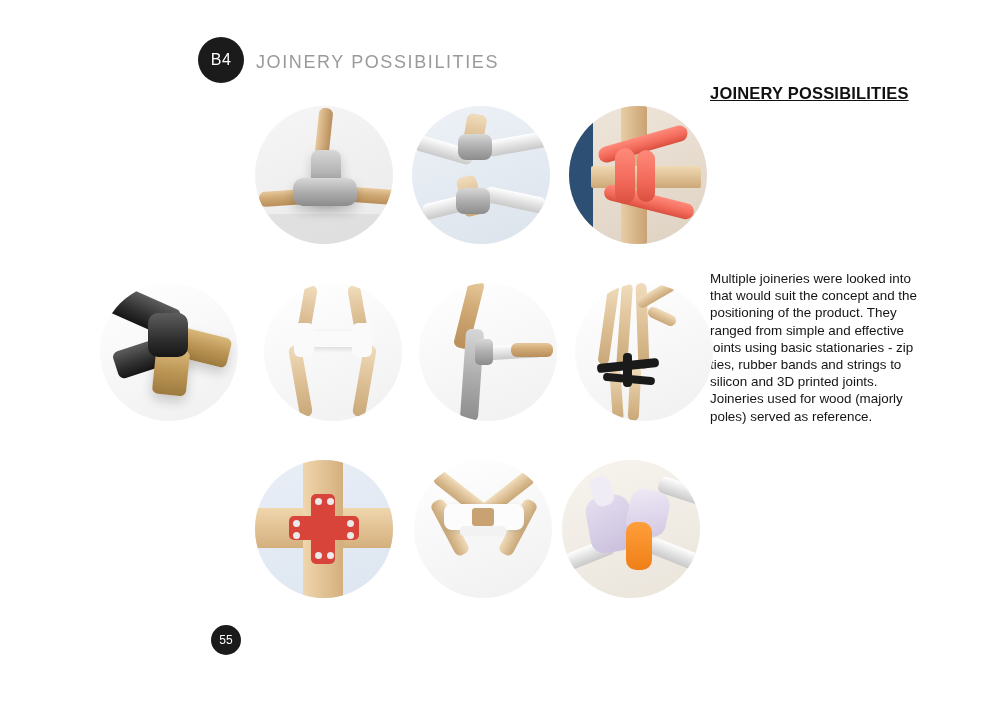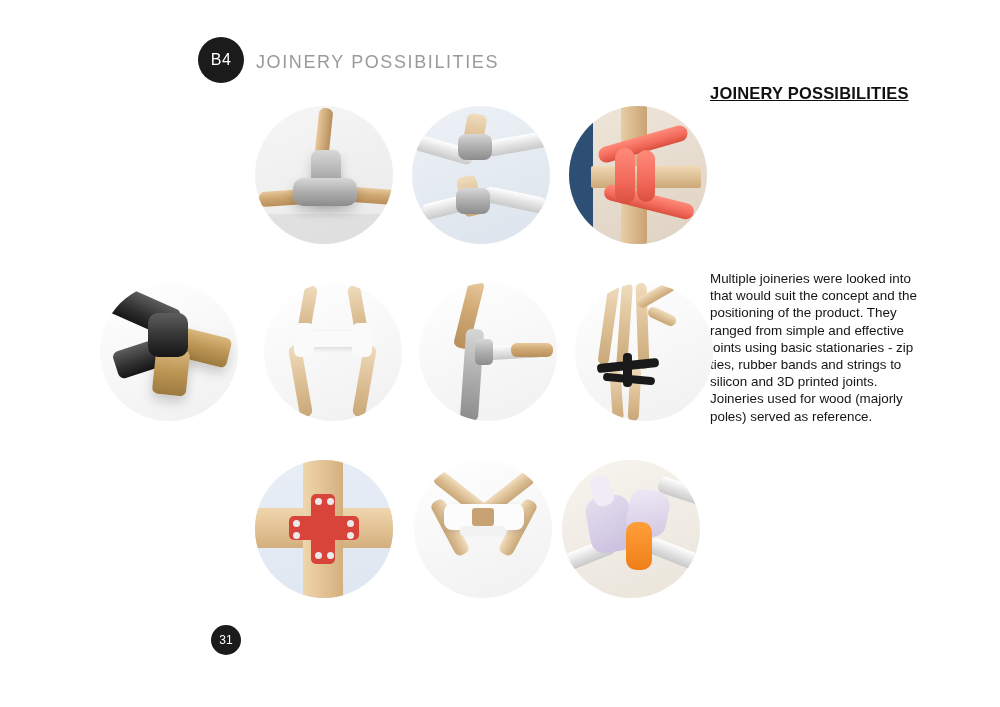--- a/index.html
+++ b/index.html
@@ -147,21 +147,21 @@
 <body>
 
 <div class="page">
 
   <div class="section-badge">B4</div>
   <div class="section-title">JOINERY POSSIBILITIES</div>
 
   <div class="panel-heading">JOINERY POSSIBILITIES</div>
   <div class="panel-body">Multiple joineries were looked into that would suit the concept and the positioning of the product. They ranged from simple and effective joints using basic stationaries - zip ties, rubber bands and strings to silicon and 3D printed joints. Joineries used for wood (majorly poles) served as reference.</div>
 
-  <div class="page-number">31</div>
+  <div class="page-number">55</div>
 
   <div class="thumb bg-lightgrey" style="left:255px; top:106px; width:138px; height:138px;">
     <div class="inner">
       <div class="dowel" style="left:4px; top:84px; width:64px; height:15px; transform:rotate(-4deg);"></div>
       <div class="dowel" style="left:82px; top:82px; width:60px; height:15px; transform:rotate(4deg);"></div>
       <div class="dowel" style="left:62px; top:2px; width:14px; height:48px; transform:rotate(6deg); background:linear-gradient(90deg,#e7c89b,#b98f5c);"></div>
       <div class="metal shadowy" style="left:56px; top:44px; width:30px; height:52px; border-radius:8px;"></div>
       <div class="metal shadowy" style="left:38px; top:72px; width:64px; height:28px; border-radius:10px;"></div>
       <div style="position:absolute; left:0; top:108px; width:138px; height:30px; background:rgba(0,0,0,0.05);"></div>
     </div>

